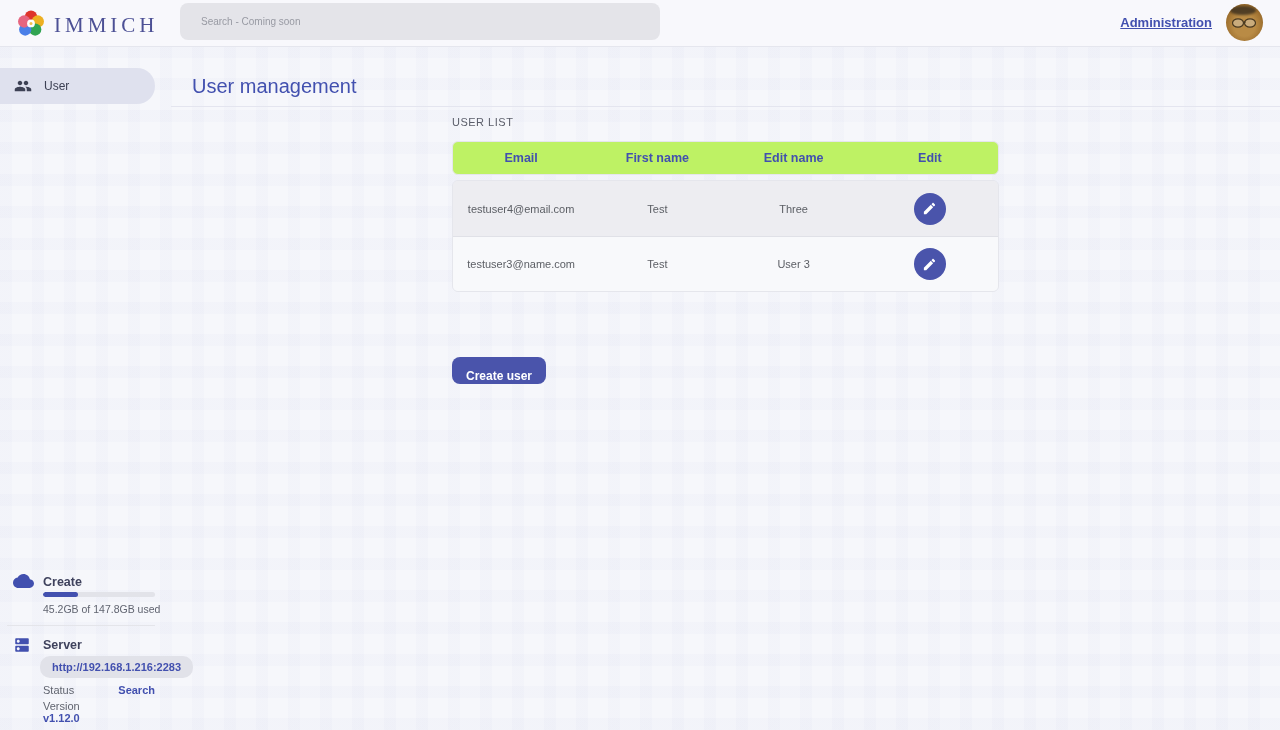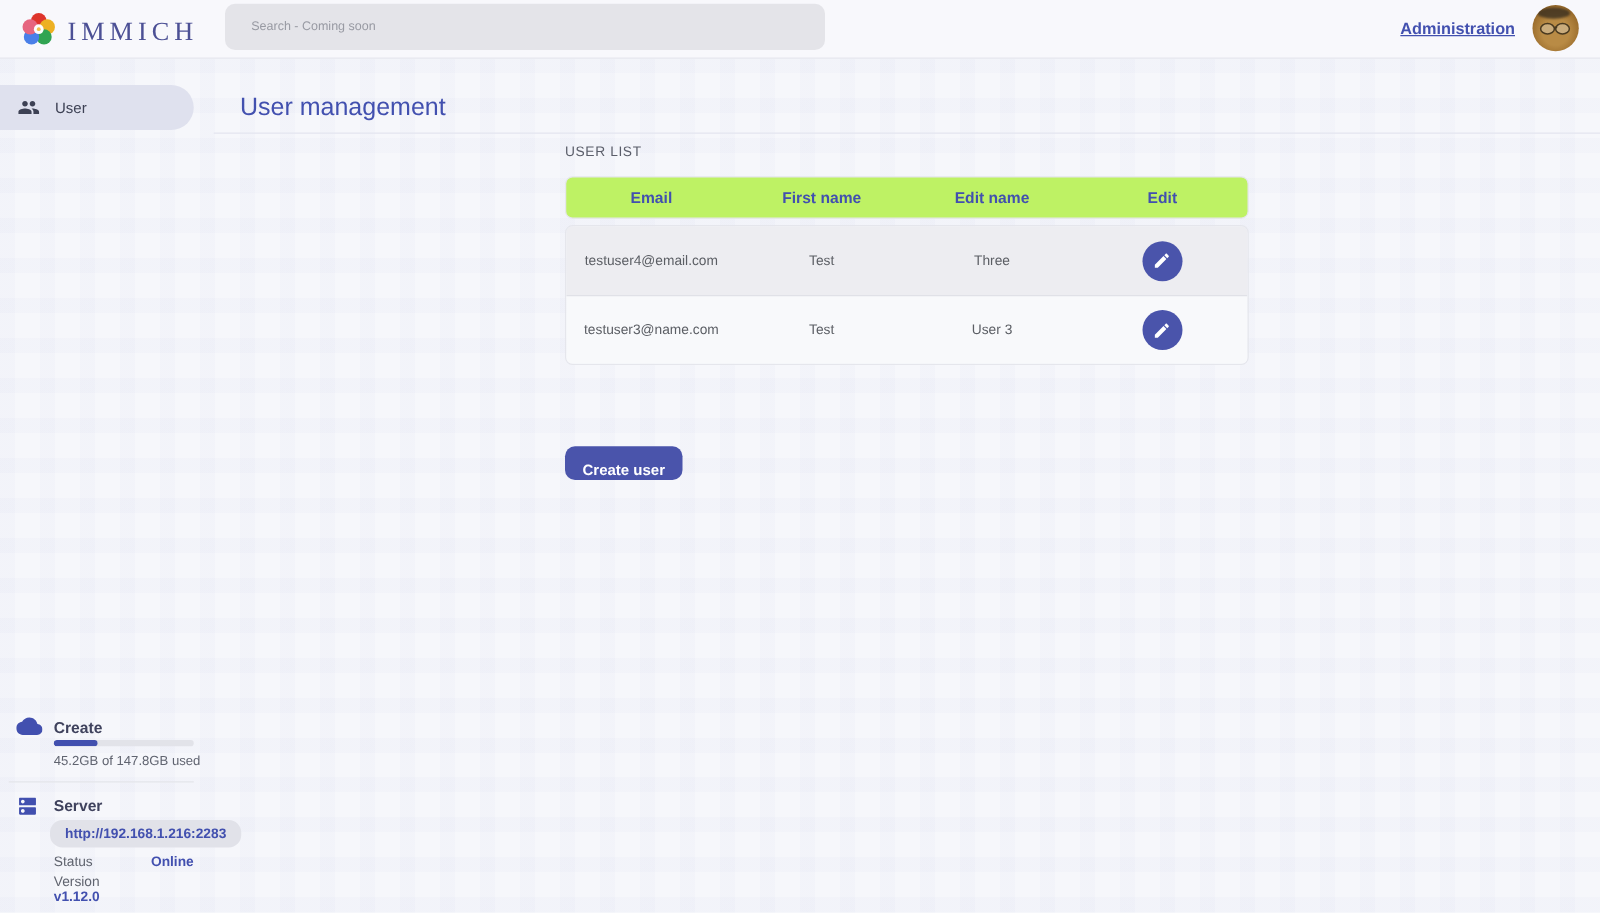--- a/index.html
+++ b/index.html
@@ -227,19 +227,19 @@
   <span class="server-icon">
     <svg width="18" height="18" viewBox="0 0 24 24" fill="#4250af">
       <path d="M20 13H4c-.55 0-1 .45-1 1v6c0 .55.45 1 1 1h16c.55 0 1-.45 1-1v-6c0-.55-.45-1-1-1zM7 19c-1.1 0-2-.9-2-2s.9-2 2-2 2 .9 2 2-.9 2-2 2zM20 3H4c-.55 0-1 .45-1 1v6c0 .55.45 1 1 1h16c.55 0 1-.45 1-1V4c0-.55-.45-1-1-1zM7 9c-1.1 0-2-.9-2-2s.9-2 2-2 2 .9 2 2-.9 2-2 2z"></path>
     </svg>
   </span>
   <div class="server-title">Server</div>
   <div class="server-url">http://192.168.1.216:2283</div>
 
   <div class="kv-row kv-status">
     <span class="k">Status</span>
-    <span class="v">Online</span>
+    <span class="v">Search</span>
   </div>
   <div class="kv-row kv-version">
     <span class="k">Version</span>
     <span class="v">v1.12.0</span>
   </div>
 </aside>
 
 </body></html>

